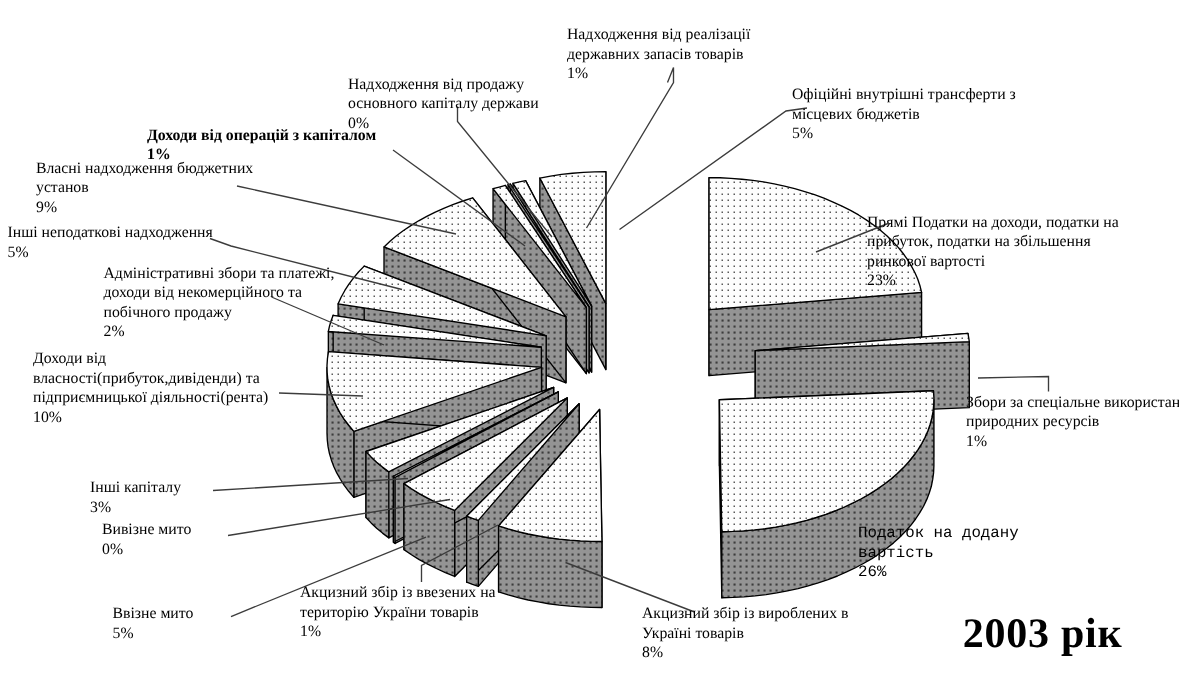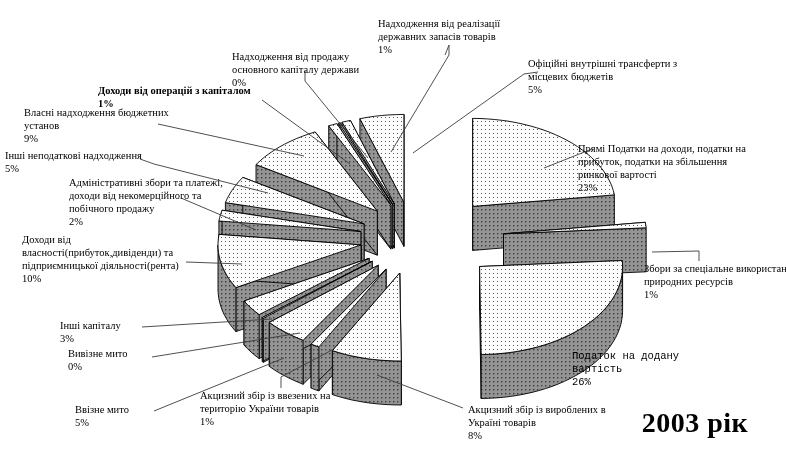--- a/index.html
+++ b/index.html
@@ -116,21 +116,21 @@
   <span class="pct">23%</span>
 </div>
 <div class="slice-label" style="left:644px;top:262px;width:175px;">
   <span>Збори за спеціальне використання природних ресурсів</span>
   <span class="pct">1%</span>
 </div>
 <div class="slice-label" style="left:572px;top:350px;width:150px;font-family:Liberation Mono, monospace;">
   <span>Податок на додану вартість</span>
   <span class="pct">26%</span>
 </div>
-<div class="slice-label" style="left:428px;top:403px;width:150px;margin-left:40px;">
+<div class="slice-label" style="left:428px;top:403px;width:150px;">
   <span>Акцизний збір із вироблених в Україні товарів</span>
   <span class="pct">8%</span>
 </div>
 <div class="slice-label" style="left:200px;top:389px;width:148px;">
   <span>Акцизний збір із ввезених на територію України товарів</span>
   <span class="pct">1%</span>
 </div>
 <div class="slice-label" style="left:75px;top:403px;width:105px;">
   <span>Ввізне мито</span>
   <span class="pct">5%</span>

